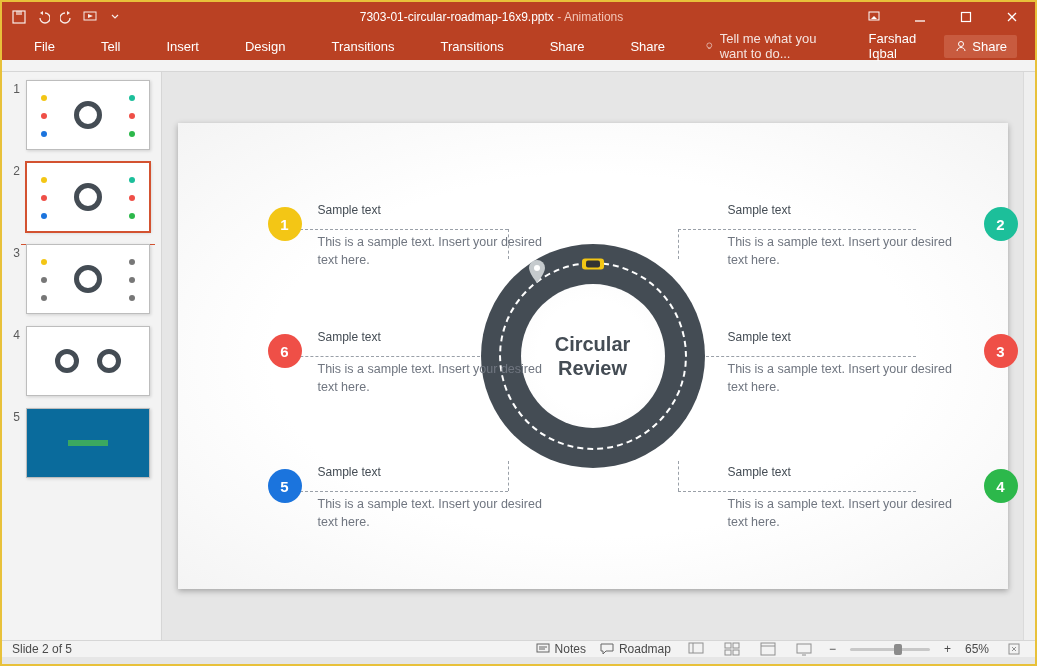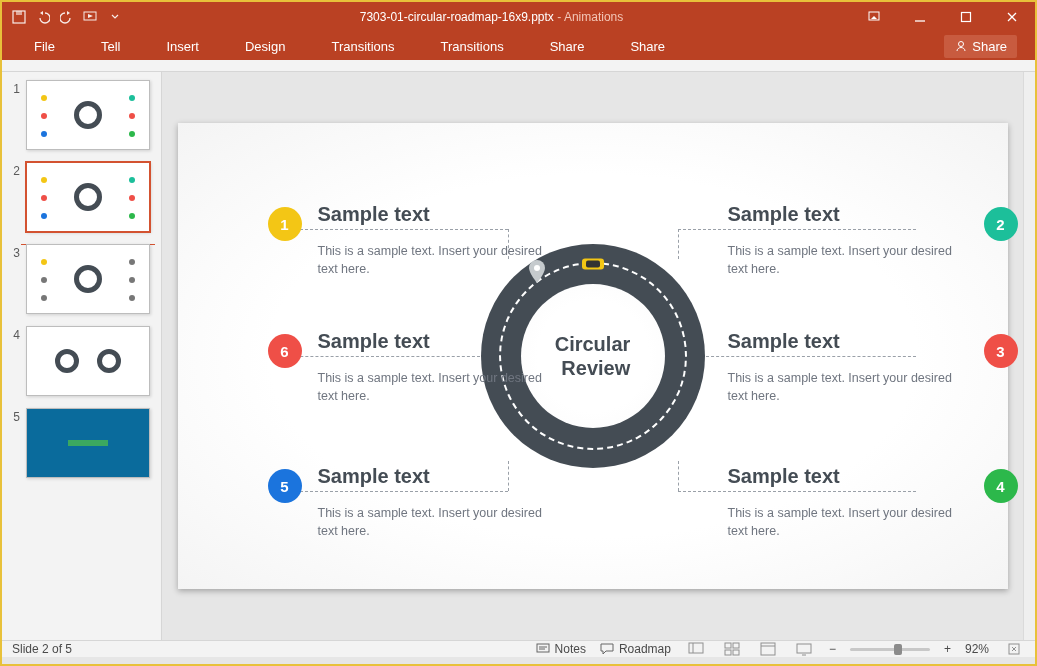--- a/index.html
+++ b/index.html
@@ -26,32 +26,32 @@
 .thumb.selected{outline:2px solid #d35230;outline-offset:-1px}
 .thumb.slide5{background:#0a6b9c}
 .thumb .mini-ring{position:absolute;left:50%;top:50%;width:28px;height:28px;border:5px solid #444c54;border-radius:50%;transform:translate(-50%,-50%)}
 .thumb .mini-dot{position:absolute;width:6px;height:6px;border-radius:50%}
 .thumb.sel-underline::after{content:"";position:absolute;left:-6px;right:-6px;bottom:-14px;border-top:1px solid #cfa;border-color:#d35230}
 .canvaswrap{flex:1;display:flex;align-items:center;justify-content:center;background:#e6e6e6;padding:10px;position:relative}
 .slide{width:830px;height:466px;background:#fdfdfd;background:radial-gradient(ellipse at center,#fff 55%,#f4f4f4 100%);box-shadow:0 2px 6px rgba(0,0,0,.3);position:relative}
 .ring{position:absolute;left:50%;top:50%;width:224px;height:224px;border-radius:50%;background:#444c54;transform:translate(-50%,-50%)}
 .ring::before{content:"";position:absolute;left:50%;top:50%;width:144px;height:144px;border-radius:50%;background:#fdfdfd;background:radial-gradient(ellipse at center,#fff 55%,#fafafa 100%);transform:translate(-50%,-50%)}
 .ring::after{content:"";position:absolute;left:50%;top:50%;width:184px;height:184px;border-radius:50%;border:2px dashed #fff;transform:translate(-50%,-50%)}
-.ring-center{position:absolute;left:50%;top:50%;transform:translate(-50%,-50%);text-align:right;font-weight:700;font-size:20px;color:#444c54;line-height:1.2;z-index:2}
+.ring-center{position:absolute;left:50%;top:50%;transform:translate(-50%,-50%);text-align:center;font-weight:700;font-size:20px;color:#444c54;line-height:1.2;z-index:2}
 .car{position:absolute;left:50%;top:50%;width:22px;height:11px;background:#f3c615;border-radius:3px;transform:translate(-50%,-50%) translate(0,-92px);z-index:3}
 .car::before{content:"";position:absolute;left:4px;top:2px;right:4px;bottom:2px;background:#333;border-radius:2px}
 .pin{position:absolute;left:50%;top:50%;transform:translate(-50%,-50%) translate(-56px,-82px);z-index:3}
 .pin svg{width:18px;height:24px}
 .item{position:absolute;width:240px}
 .item.left{text-align:left}
 .item.right{text-align:left}
 .item .num{position:absolute;width:34px;height:34px;border-radius:50%;color:#fff;display:flex;align-items:center;justify-content:center;font-weight:700;font-size:15px;top:4px}
 .item.left .num{left:-50px}
 .item.right .num{right:-50px}
-.item h3{font-size:20px;font-weight:700;color:#444c54;margin-bottom:16px}
+.item h3{font-size:12px;font-weight:400;color:#444c54;margin-bottom:16px}
 .item p{font-size:12.5px;color:#707680;line-height:1.45}
 .connector{position:absolute;border-top:1.5px dashed #9aa0a8;height:0}
 .connector.vert{border-top:none;border-left:1.5px dashed #9aa0a8;width:0}
 .c-yellow{background:#f3c615}
 .c-teal{background:#1cbf9a}
 .c-red{background:#ef4f47}
 .c-redor{background:#ef4f47}
 .c-blue{background:#1b74dd}
 .c-green{background:#2cb84b}
 .rscroll{width:12px;background:#efefef;border-left:1px solid #dadada}
@@ -129,21 +129,29 @@
 
 <div class="ribbon">
   <div class="tab">File</div>
   <div class="tab">Tell</div>
   <div class="tab">Insert</div>
   <div class="tab">Design</div>
   <div class="tab">Transitions</div>
   <div class="tab">Transitions</div>
   <div class="tab">Share</div>
   <div class="tab">Share</div>
+  <div class="tell">
+    <svg width="14" height="14" viewBox="0 0 14 14">
+        <circle cx="7" cy="6" r="4" fill="none" stroke="#fff"></circle>
+        <line x1="5" y1="11" x2="9" y2="11" stroke="#fff"></line>
+      </svg>
+    <span>Tell me what you want to do...</span>
+  </div>
   <div class="spacer"></div>
+  <div class="user">Farshad Iqbal</div>
   <div class="share">
     <svg width="14" height="14" viewBox="0 0 14 14">
         <circle cx="7" cy="5" r="2.5" fill="none" stroke="#fff"></circle>
         <path d="M3 12c0-2 2-3.5 4-3.5s4 1.5 4 3.5" fill="none" stroke="#fff"></path>
       </svg>
     <span>Share</span>
   </div>
 </div>
 <div class="ribbonbar"></div>
 
@@ -308,20 +316,20 @@
       <svg width="16" height="14" viewBox="0 0 16 14">
         <rect x="1" y="2" width="14" height="9" fill="none" stroke="#666"></rect>
         <line x1="6" y1="13" x2="10" y2="13" stroke="#666"></line>
       </svg>
     </div>
   <div class="sitem">−</div>
   <div class="slider">
       <div class="knob"></div>
     </div>
   <div class="sitem">+</div>
-  <div class="sitem">92%</div>
+  <div class="sitem">65%</div>
   <div class="viewbtn">
       <svg width="14" height="14" viewBox="0 0 14 14">
         <rect x="2" y="2" width="10" height="10" fill="none" stroke="#666"></rect>
         <path d="M5 5l4 4M9 5l-4 4" stroke="#666"></path>
       </svg>
     </div>
 </div>
 
 </body></html>

